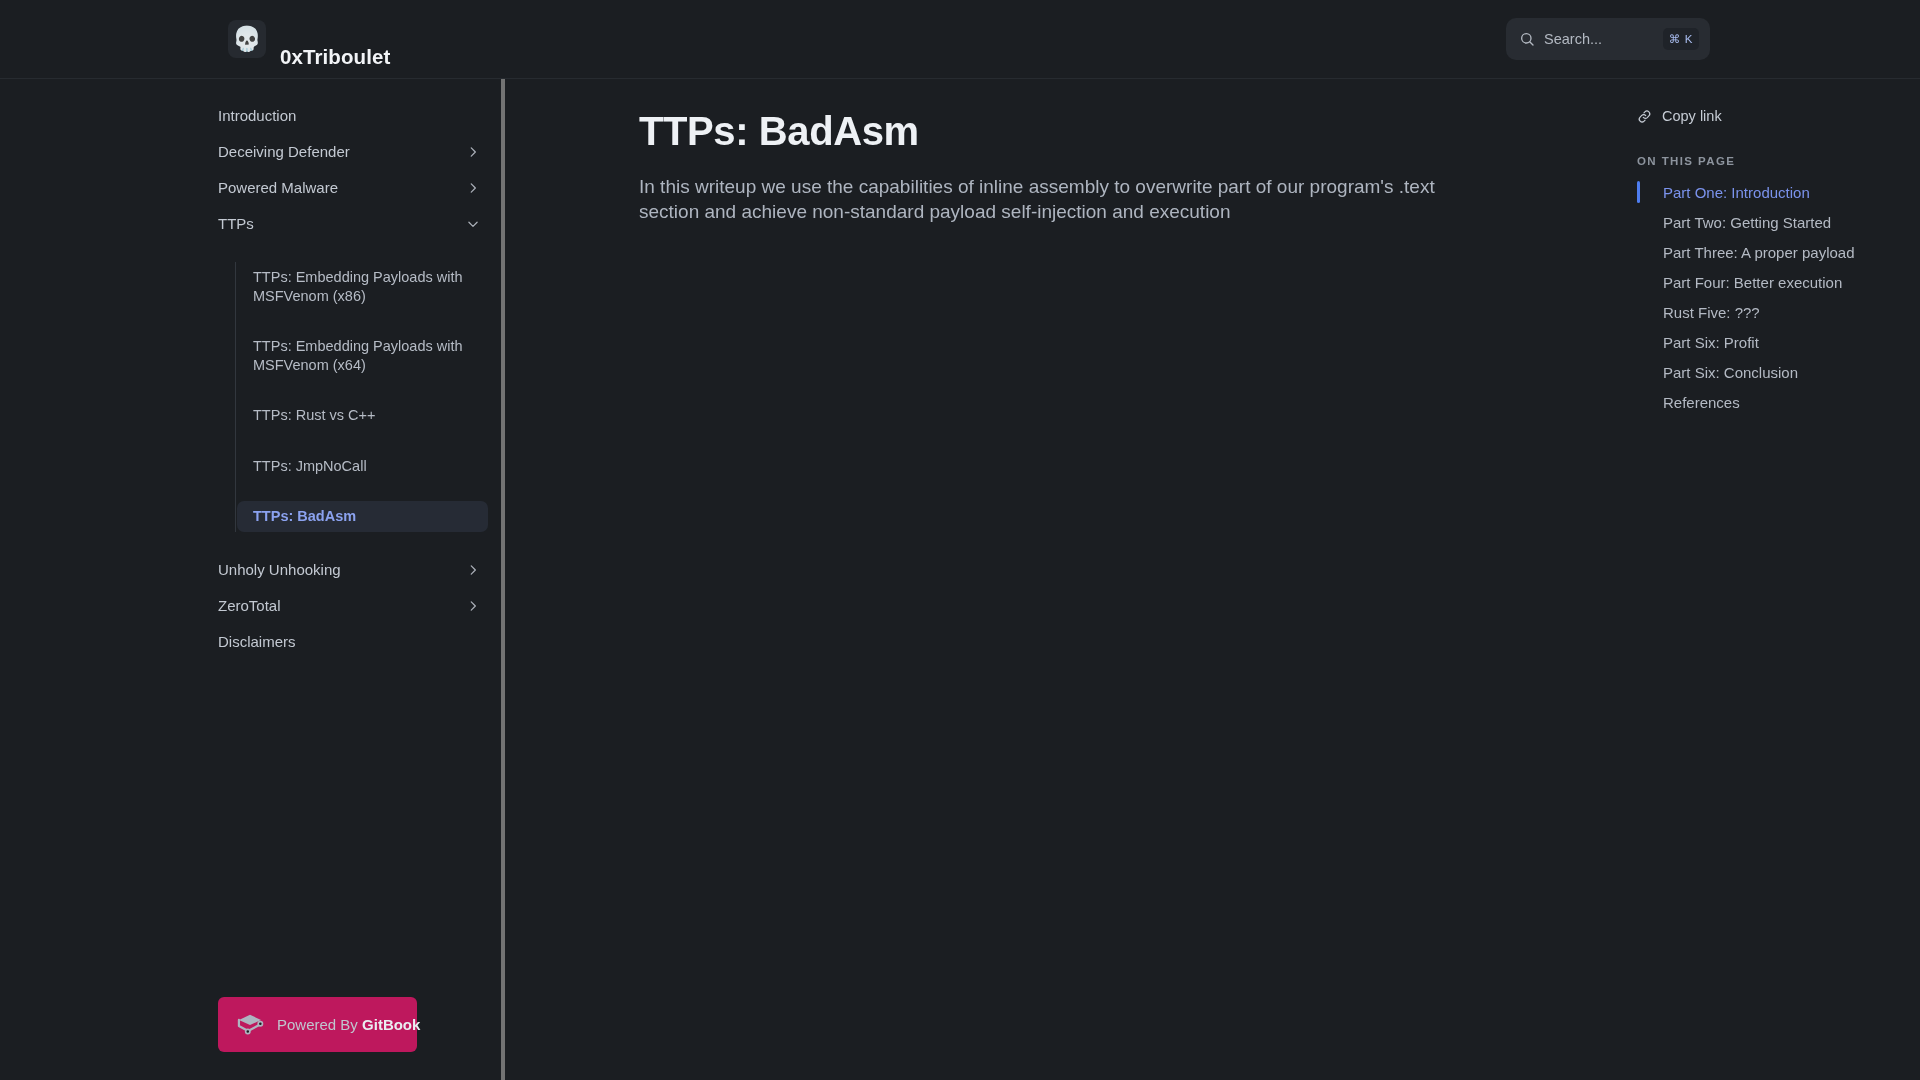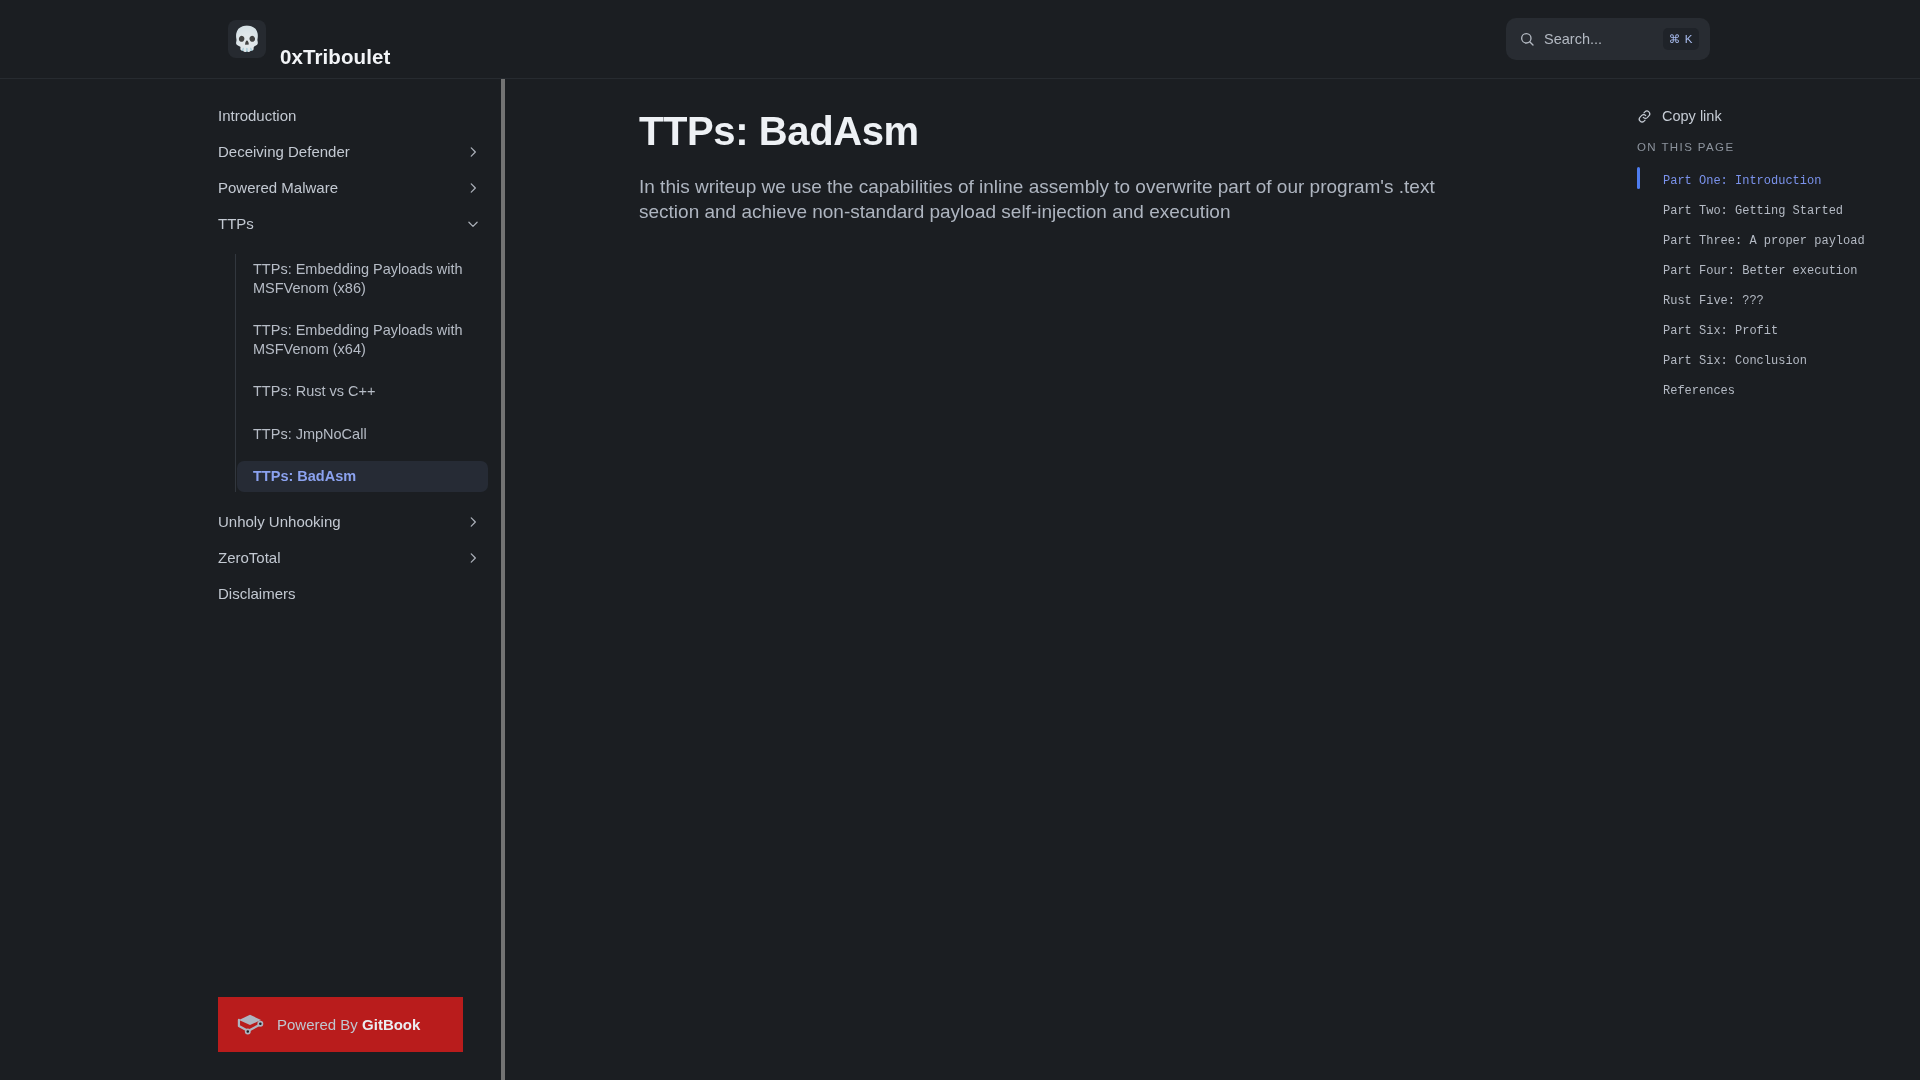--- a/index.html
+++ b/index.html
@@ -114,44 +114,44 @@
 
   #sub-list {
     margin-left: 17px;
     border-left: 1px solid #32373e;
     padding-left: 1px;
   }
   .sub-row {
     padding: 6px 10px 6px 16px;
     border-radius: 7px;
     cursor: pointer;
-    margin: 12px 0;
+    margin: 20px 0;
   }
   .sub-label {
     font-size: 14.5px;
     color: #b6bcc6;
     line-height: 1.28;
     display: block;
   }
   .sub-row.active {
     background: #262b35;
   }
   .sub-row.active .sub-label {
     color: #8ba2ef;
     font-weight: bold;
   }
 
   #gitbook-badge {
     position: absolute;
     left: 218px;
     top: 918px;
-    width: 245px;
+    width: 199px;
     height: 55px;
-    background: #b91c1c;
-    border-radius: 0;
+    background: #be185d;
+    border-radius: 6px;
     display: flex;
     align-items: center;
     gap: 12px;
     padding: 0 17px;
     cursor: pointer;
   }
   #gitbook-text {
     font-size: 15px;
     color: #c0c6cf;
     white-space: nowrap;
@@ -197,37 +197,36 @@
     align-items: center;
     gap: 10px;
     cursor: pointer;
     height: 24px;
   }
   #copy-link-label {
     font-size: 14.5px;
     color: #c6ccd5;
   }
   #on-this-page {
-    margin-top: 13px;
+    margin-top: 27px;
     font-size: 11.5px;
-    font-weight: normal;
+    font-weight: bold;
     letter-spacing: 1.4px;
     color: #8d949e;
   }
   #toc { margin-top: 11px; }
   .toc-row {
     position: relative;
     padding: 6px 4px 6px 26px;
     cursor: pointer;
   }
   .toc-label {
-    font-size: 12px;
+    font-size: 15px;
     color: #b4bac4;
     white-space: nowrap;
-    font-family: Liberation Mono, monospace;
   }
   .toc-row.active .toc-label { color: #7b93ed; }
   .toc-row.active::before {
     content: "";
     position: absolute;
     left: 0; top: 3px;
     width: 2.5px; height: 22px;
     background: #4e7df0;
     border-radius: 2px;
   }

